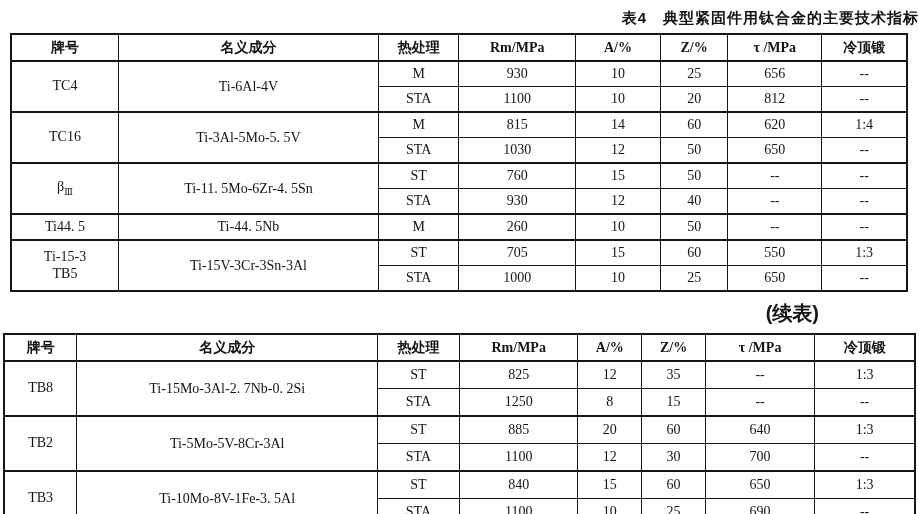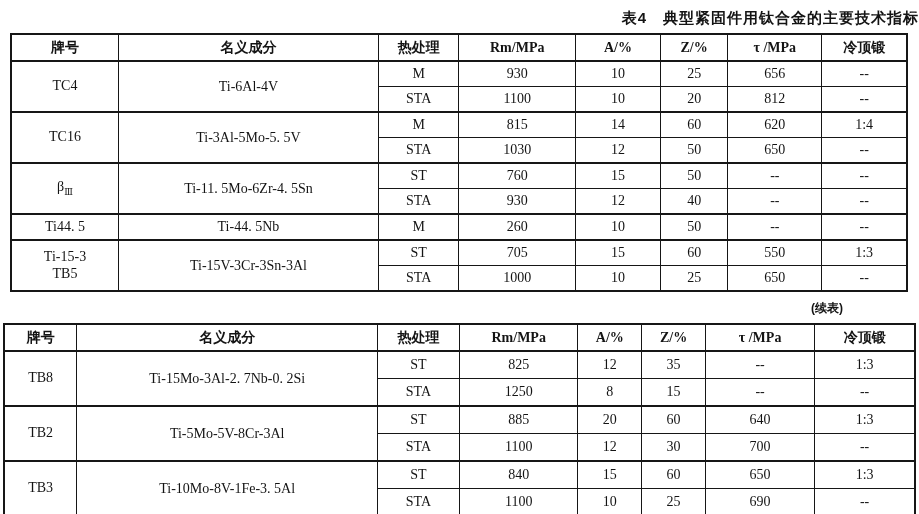--- a/index.html
+++ b/index.html
@@ -45,22 +45,22 @@
   #table1 td { height:24px; }
   #table2 td { height:26px; }
   thead th { border-bottom-width:2px; }
   tr.group-start td { border-top-width:2px; }
   td.c-grade { white-space:pre-line; line-height:1.15; }
   sub.grade-sub { font-size:9px; }
   .continued {
     text-align:right;
     font-family:"Liberation Sans","DejaVu Sans",sans-serif;
     font-weight:bold;
-    font-size:12px;
-    padding:8px 76px 6px 0;
+    font-size:20px;
+    padding:8px 100px 6px 0;
   }
 </style>
 </head>
 <body>
 
 <div class="title">表4　典型紧固件用钛合金的主要技术指标</div>
 
 <table id="table1">
   <colgroup>
     <col style="width:12%">

